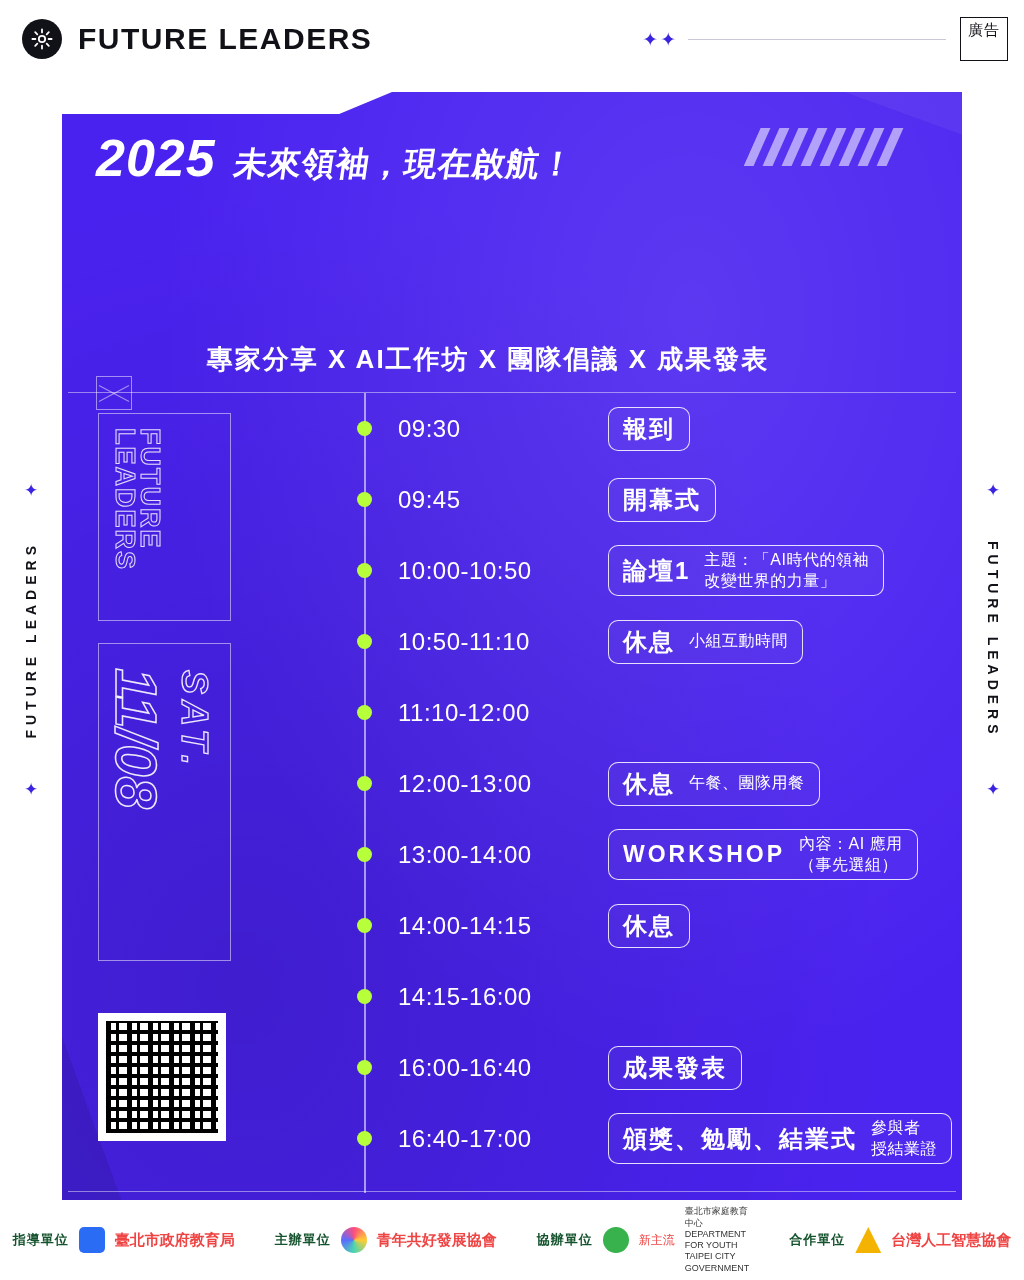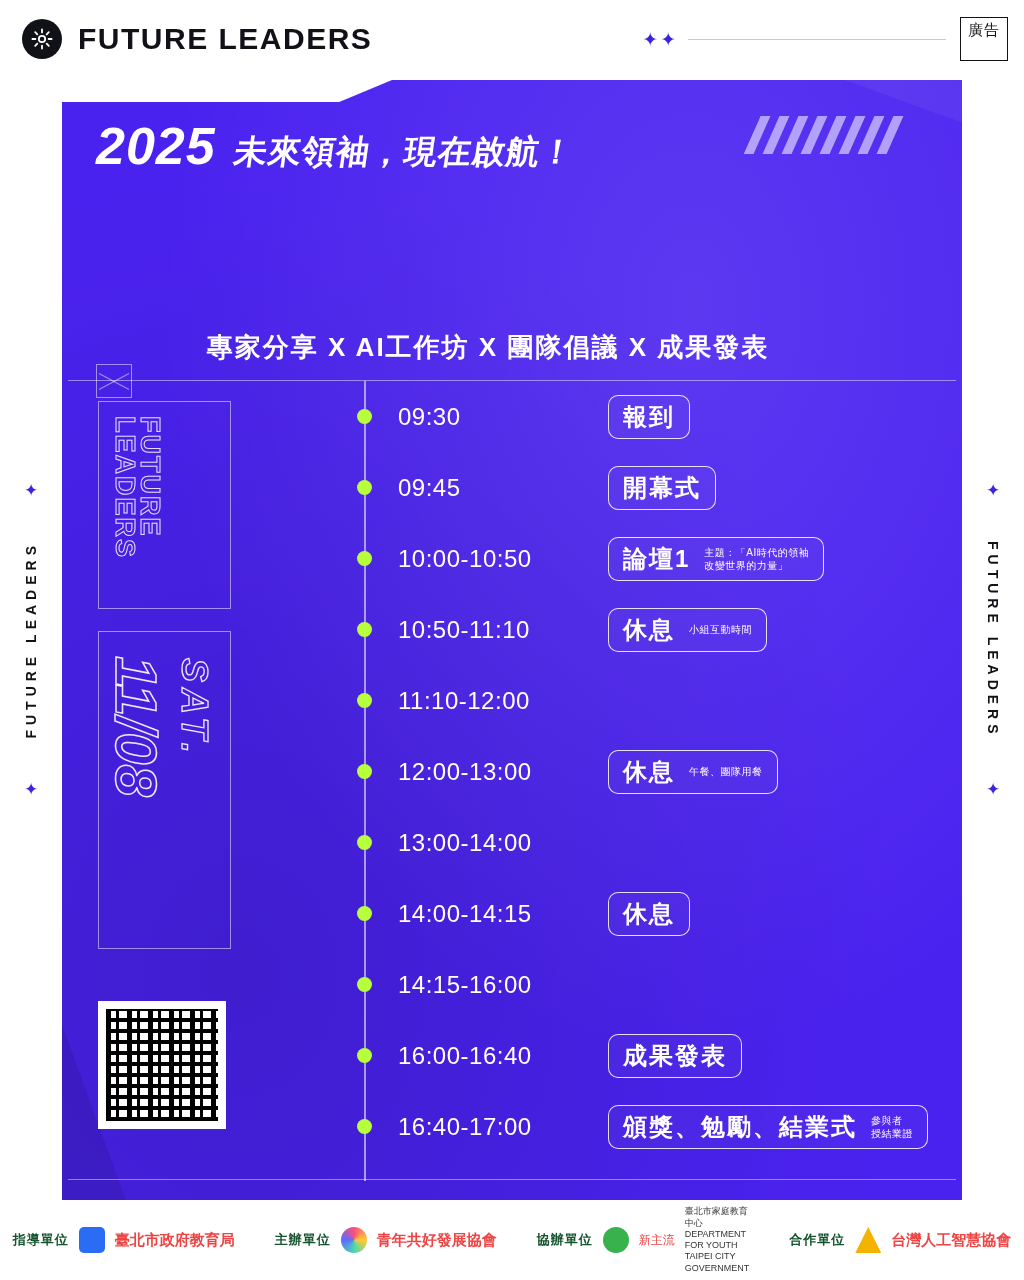--- a/index.html
+++ b/index.html
@@ -82,21 +82,21 @@
     font-size: 14px;
     letter-spacing: 5px;
     font-weight: 700;
     color: #111118;
   }
   .rail.left .vtext { transform: rotate(180deg); }
 
   
   .poster {
     position: absolute;
-    left: 62px; top: 80px;
+    left: 62px; top: 92px;
     width: 900px; height: 1120px;
     background: #4a22f0;
     overflow: hidden;
   }
   .poster .bg-tex {
     position: absolute; inset: 0;
     background:
       linear-gradient(115deg, rgba(255,255,255,.07) 0 2px, transparent 2px 90px),
       linear-gradient(70deg, rgba(0,0,0,.10) 0 60px, transparent 60px 160px),
       linear-gradient(200deg, rgba(255,255,255,.05) 0 40px, transparent 40px 130px),
@@ -305,21 +305,21 @@
     font-weight: 800;
     color: #ffffff;
     letter-spacing: 2px;
     white-space: nowrap;
   }
   .pill .label.eng {
     font-size: 23px;
     letter-spacing: 3px;
   }
   .pill .note {
-    font-size: 10px;
+    font-size: 16px;
     color: #ffffff;
     line-height: 1.3;
     white-space: pre-line;
     letter-spacing: .5px;
   }
   .pill .over {
     position: absolute;
     left: 14px; top: 3px;
     font-size: 9px;
     letter-spacing: .6px;
@@ -470,20 +470,25 @@
           <div class="dot"></div>
           <div class="time">12:00-13:00</div>
           <div class="pill">
             <div class="label">休息</div>
             <div class="note">午餐、團隊用餐</div>
           </div>
         </div>
         <div class="row">
           <div class="dot"></div>
           <div class="time">13:00-14:00</div>
+          <div class="pill">
+            <div class="label eng">WORKSHOP</div>
+            <div class="note">內容：AI 應用
+（事先選組）</div>
+          </div>
         </div>
         <div class="row">
           <div class="dot"></div>
           <div class="time">14:00-14:15</div>
           <div class="pill">
             <div class="label">休息</div>
           </div>
         </div>
         <div class="row">
           <div class="dot"></div>

